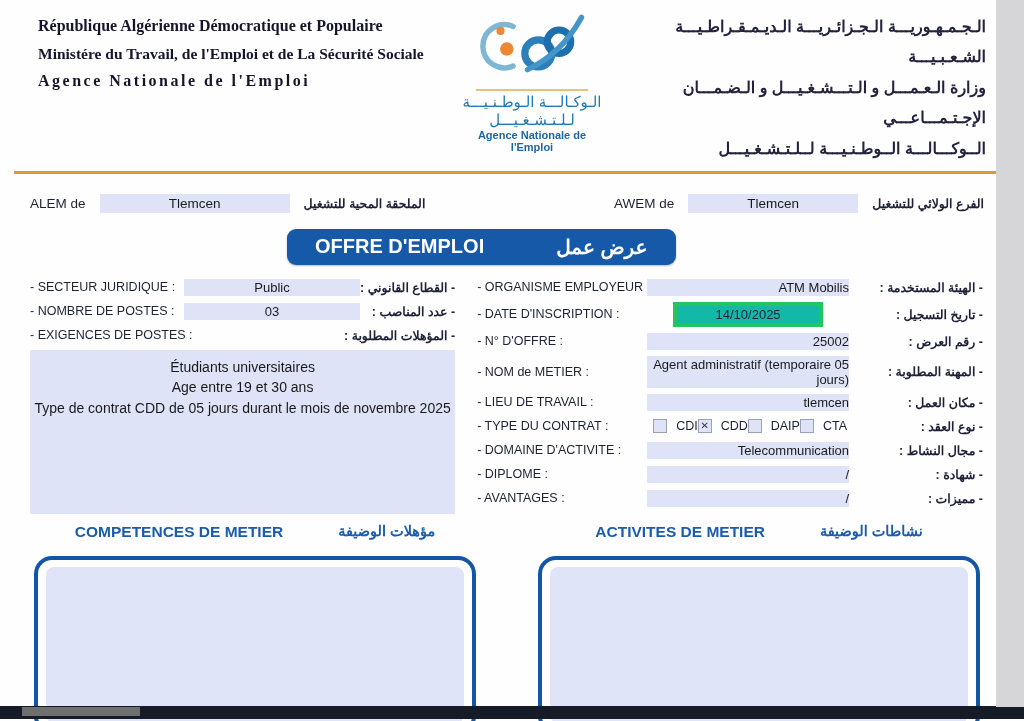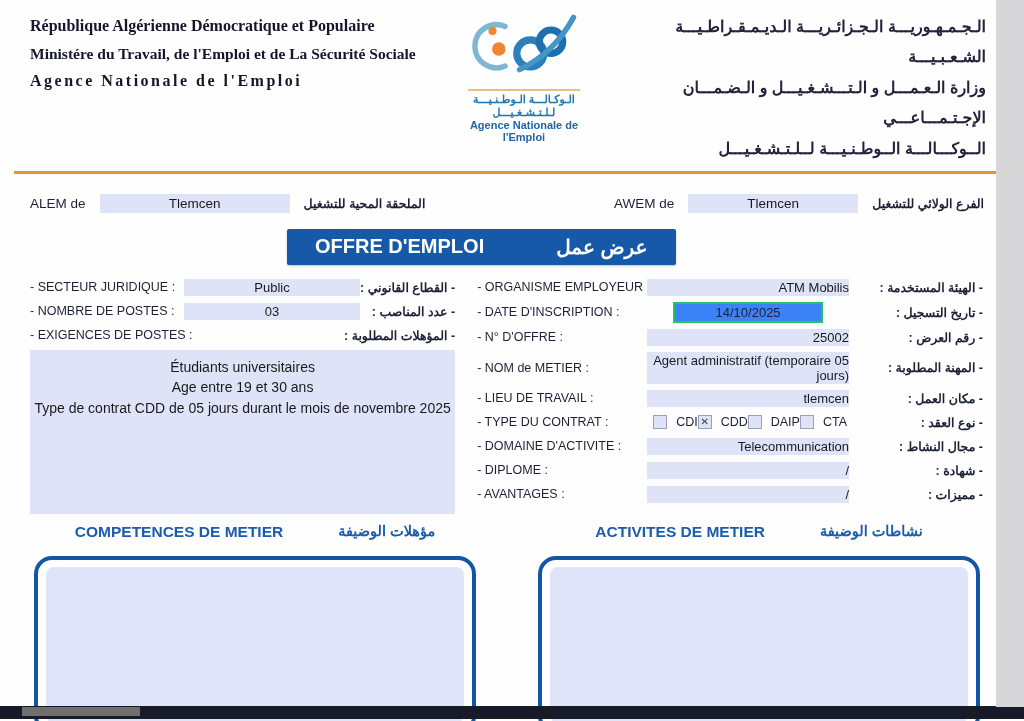--- a/index.html
+++ b/index.html
@@ -1,61 +1,61 @@
 <!DOCTYPE html>
 <html><head>
 <meta charset="utf-8">
 <style>
   * { margin:0; padding:0; box-sizing:border-box; }
   body { width:1024px; height:721px; font-family:"Liberation Sans", sans-serif; background:#fff; }
   .page { position:relative; width:1024px; height:721px; background:#fefefe; overflow:hidden; }
   .scan-edge { position:absolute; top:0; right:0; width:28px; bottom:14px; background:#d6d6d8; }
 
   
-  header { display:flex; padding:12px 34px 0 30px; }
+  header { display:flex; padding:12px 34px 0 38px; }
   .hdr-fr { width:405px; font-family:"Liberation Serif", serif; font-weight:bold; font-size:16px; color:#15152b; line-height:1.75; }
   .hdr-fr .l2 { font-size:15.5px; }
   .hdr-fr .l3 { letter-spacing:2.5px; }
   .hdr-logo { width:150px; text-align:center; margin:0 6px 0 14px; }
   .logo-rule { width:112px; height:2px; background:#e8c27a; margin:1px auto 2px; }
-  .logo-cap-ar { color:#1f78b0; font-size:11px; font-weight:bold; direction:rtl; }
+  .logo-cap-ar { color:#1f78b0; font-size:15px; font-weight:normal; direction:rtl; }
   .logo-cap-fr { color:#1c66a8; font-size:11px; font-weight:bold; }
   .hdr-ar { flex:1; direction:rtl; text-align:right; font-weight:bold; font-size:16px; color:#23233d; line-height:1.9; padding-right:4px; }
 
   .orange-rule { height:3px; background:#e2953f; margin:7px 14px 0 14px; }
 
   
   .branch-row { display:flex; align-items:center; margin:20px 40px 0 30px; font-size:13.5px; color:#1c2136; }
   .bgroup { display:flex; align-items:center; gap:14px; }
   .spacer { flex:1; }
   .val-box { background:#dfe3f8; text-align:center; font-size:13.5px; color:#1a1a1a; padding:2px 0; }
   .alem-box { width:190px; }
   .awem-box { width:170px; }
   .branch-ar { direction:rtl; font-weight:bold; font-size:12.5px; color:#1c2136; }
 
   
-  .banner { margin:16px 0 0 287px; width:max-content; display:flex; gap:72px; background:#1659a8; border-radius:2px; padding:6px 28px; color:#fff; font-weight:bold; font-size:20px; box-shadow:0 1px 2px rgba(0,0,0,.25); }
+  .banner { margin:16px 0 0 287px; width:max-content; display:flex; gap:72px; background:#1659a8; border-radius:9px; padding:6px 28px; color:#fff; font-weight:bold; font-size:20px; box-shadow:0 1px 2px rgba(0,0,0,.25); }
   .banner .ar { direction:rtl; }
 
   
   .form-area { display:flex; margin:13px 42px 0 30px; gap:22px; }
   .col-left { width:428px; }
   .col-right { flex:1; }
   .frow { display:flex; align-items:center; margin-bottom:5px; font-size:12.5px; color:#1c2136; min-height:19px; }
   .frow .fl { white-space:nowrap; }
   .col-left .fl { width:150px; }
   .col-left .fval { width:176px; margin-left:4px; }
   .frow .fval { background:#dfe3f8; text-align:center; font-size:13px; color:#1a1a1a; padding:1px 0; }
   .frow .al { margin-left:auto; direction:rtl; white-space:nowrap; font-weight:600; }
   .col-right .fl { width:168px; }
   .col-right .fval { flex:1; margin:0 14px 0 2px;text-align:right; }
   .col-right .al { width:120px; }
   .exig-box { background:#dfe3f8; margin-top:3px; height:164px; padding-top:7px; font-size:14px; text-align:center; color:#1a1a1a; line-height:1.45; }
   .dwrap { flex:1; display:flex; justify-content:center; margin:0 14px 0 2px; }
-  .date-box { border:2px solid #22c55e; background:#3b82f6; width:74%; text-align:center; font-size:13px; padding:1px 0; }
+  .date-box { border:4px solid #22c55e; background:#14b8a6; width:74%; text-align:center; font-size:13px; padding:1px 0; }
   .cb-row { flex:1; display:flex; justify-content:space-between; margin:0 16px 0 8px; }
   .cb-item { display:flex; align-items:center; gap:9px; font-size:12.5px; }
   .cb-box { width:14px; height:14px; background:#dfe3f8; border:1px solid #9aa0b8; display:flex; align-items:center; justify-content:center; font-size:10px; color:#3a3a3a; line-height:1; }
 
   
   .sections { display:flex; margin:9px 44px 0 34px; gap:62px; }
   .section { flex:1; }
   .sec-head { display:flex; justify-content:center; gap:55px; color:#1b5cad; font-weight:bold; font-size:15.5px; margin-bottom:15px; }
   .sec-head .ar { direction:rtl; font-size:14.5px; }
   .sec-box { border:4px solid #1356a5; border-radius:18px; height:178px; padding:7px 8px; background:#fff; }

